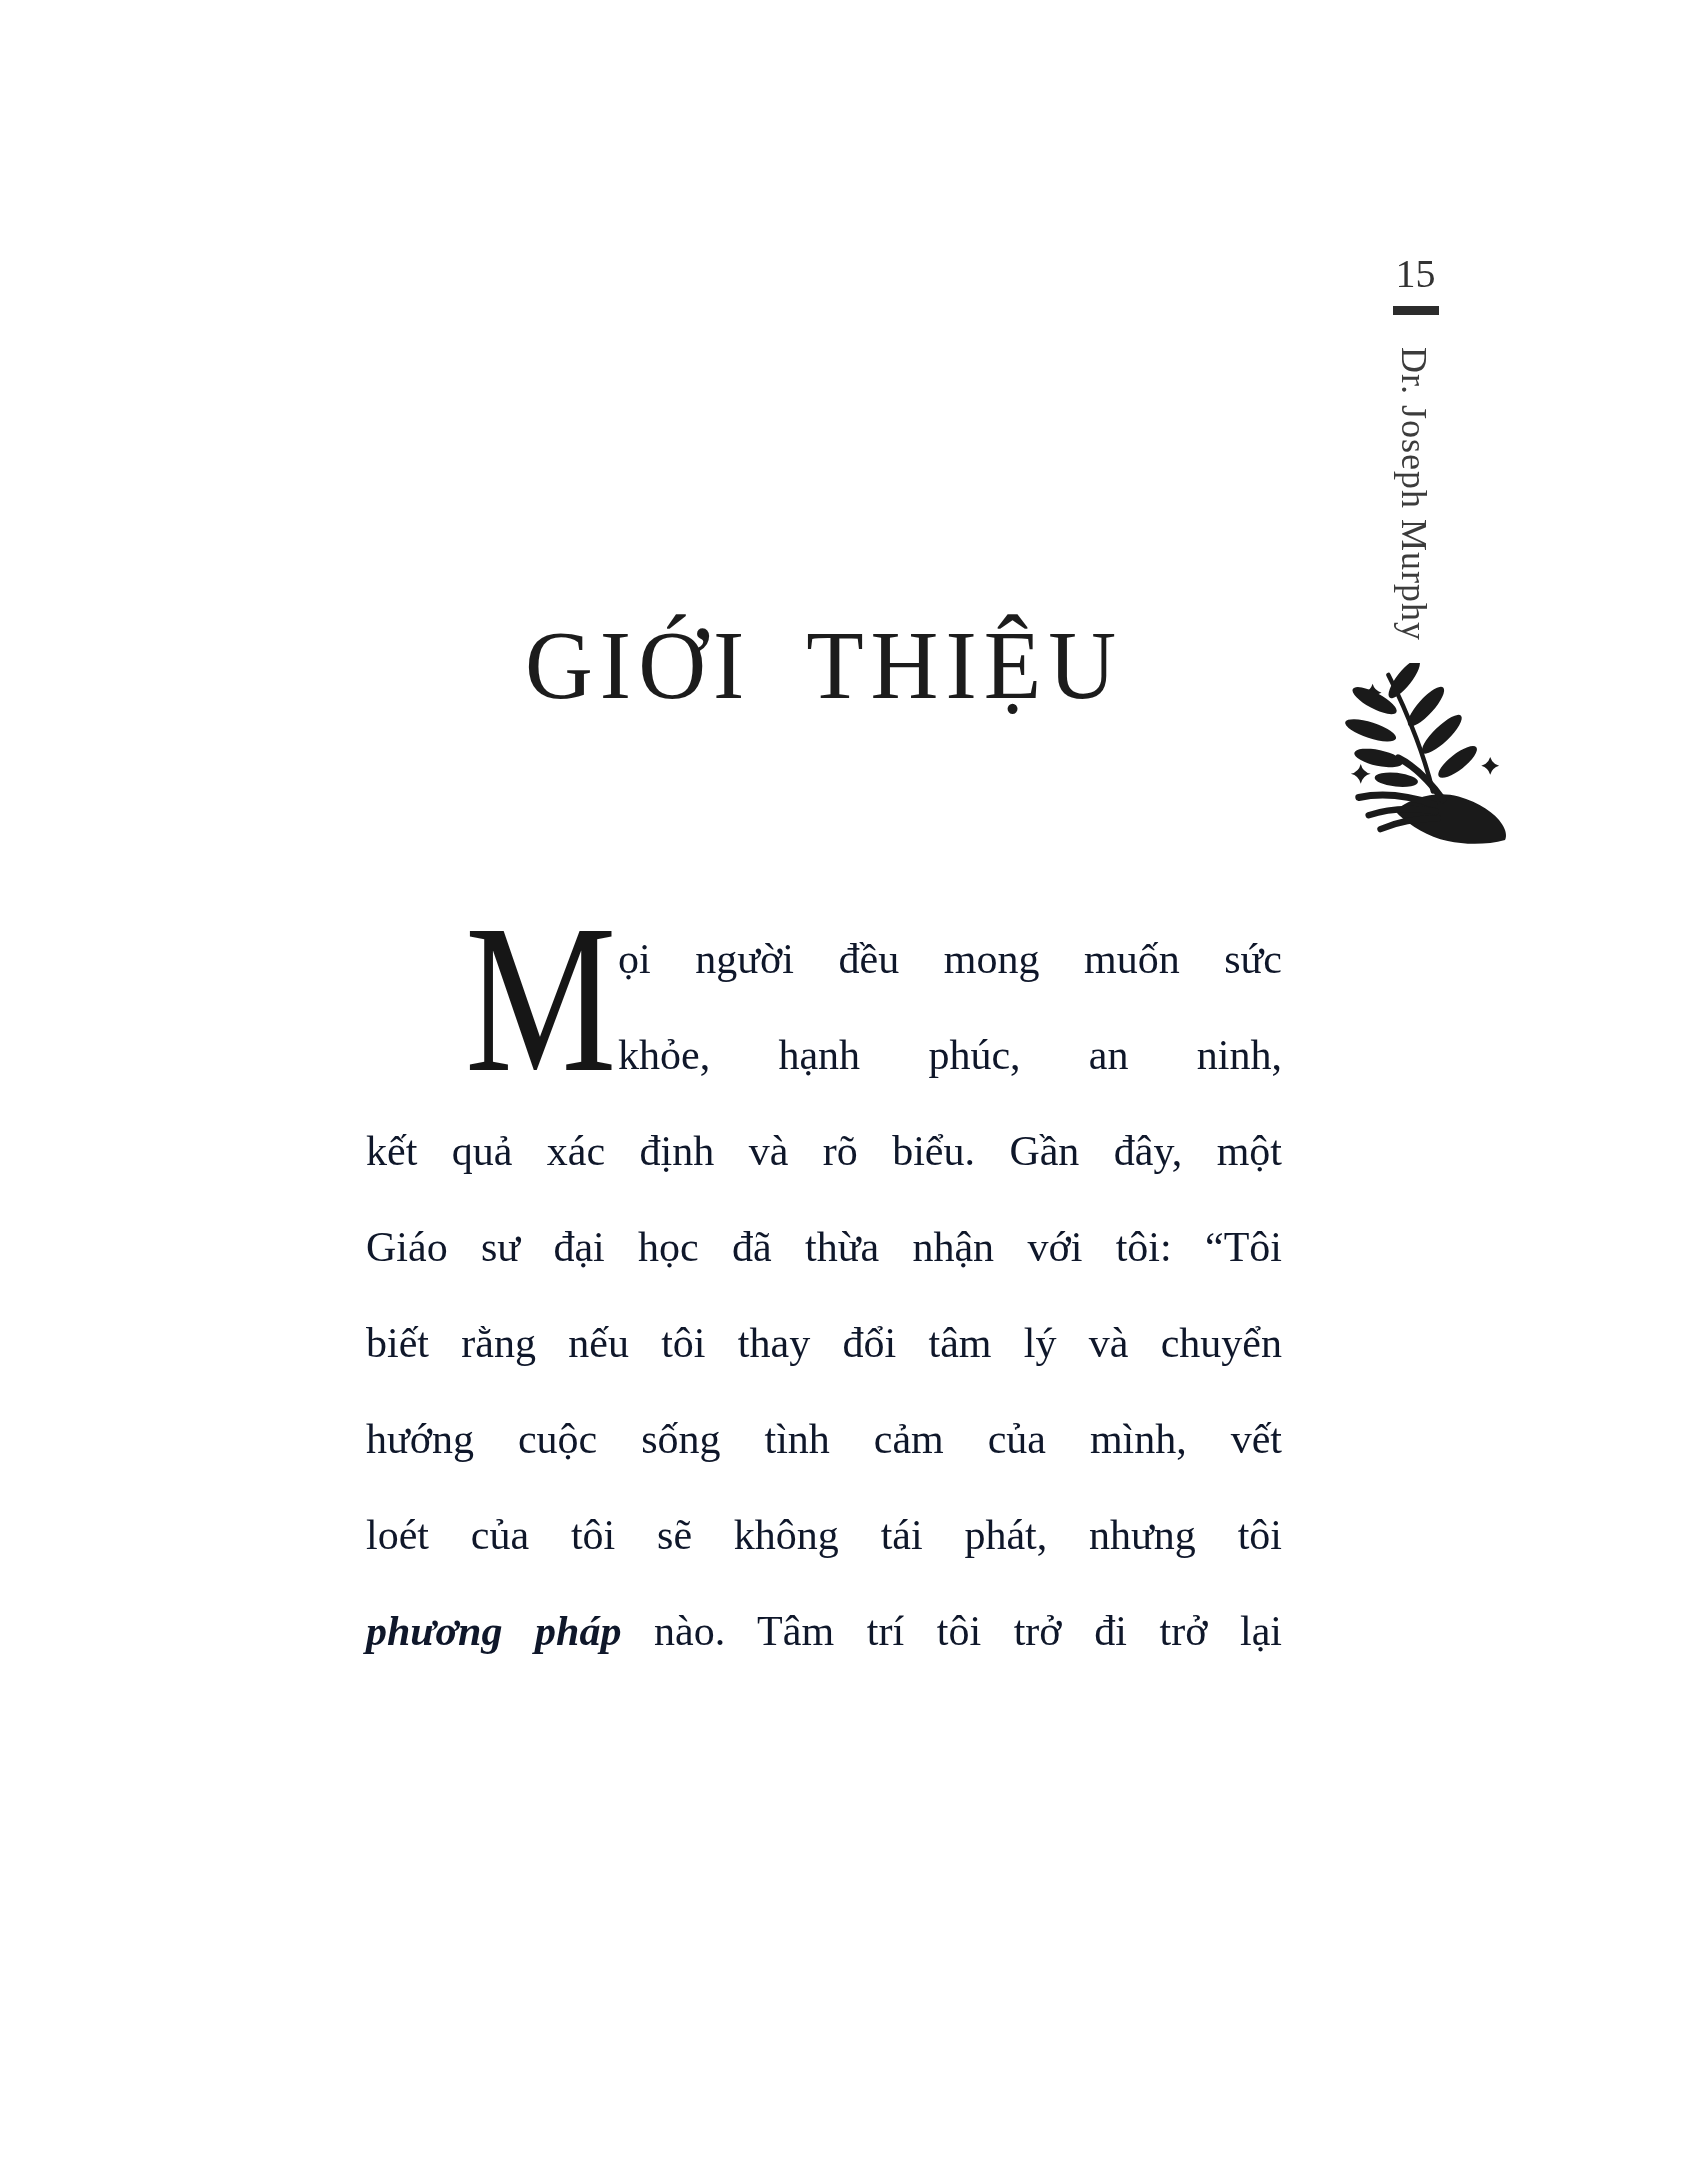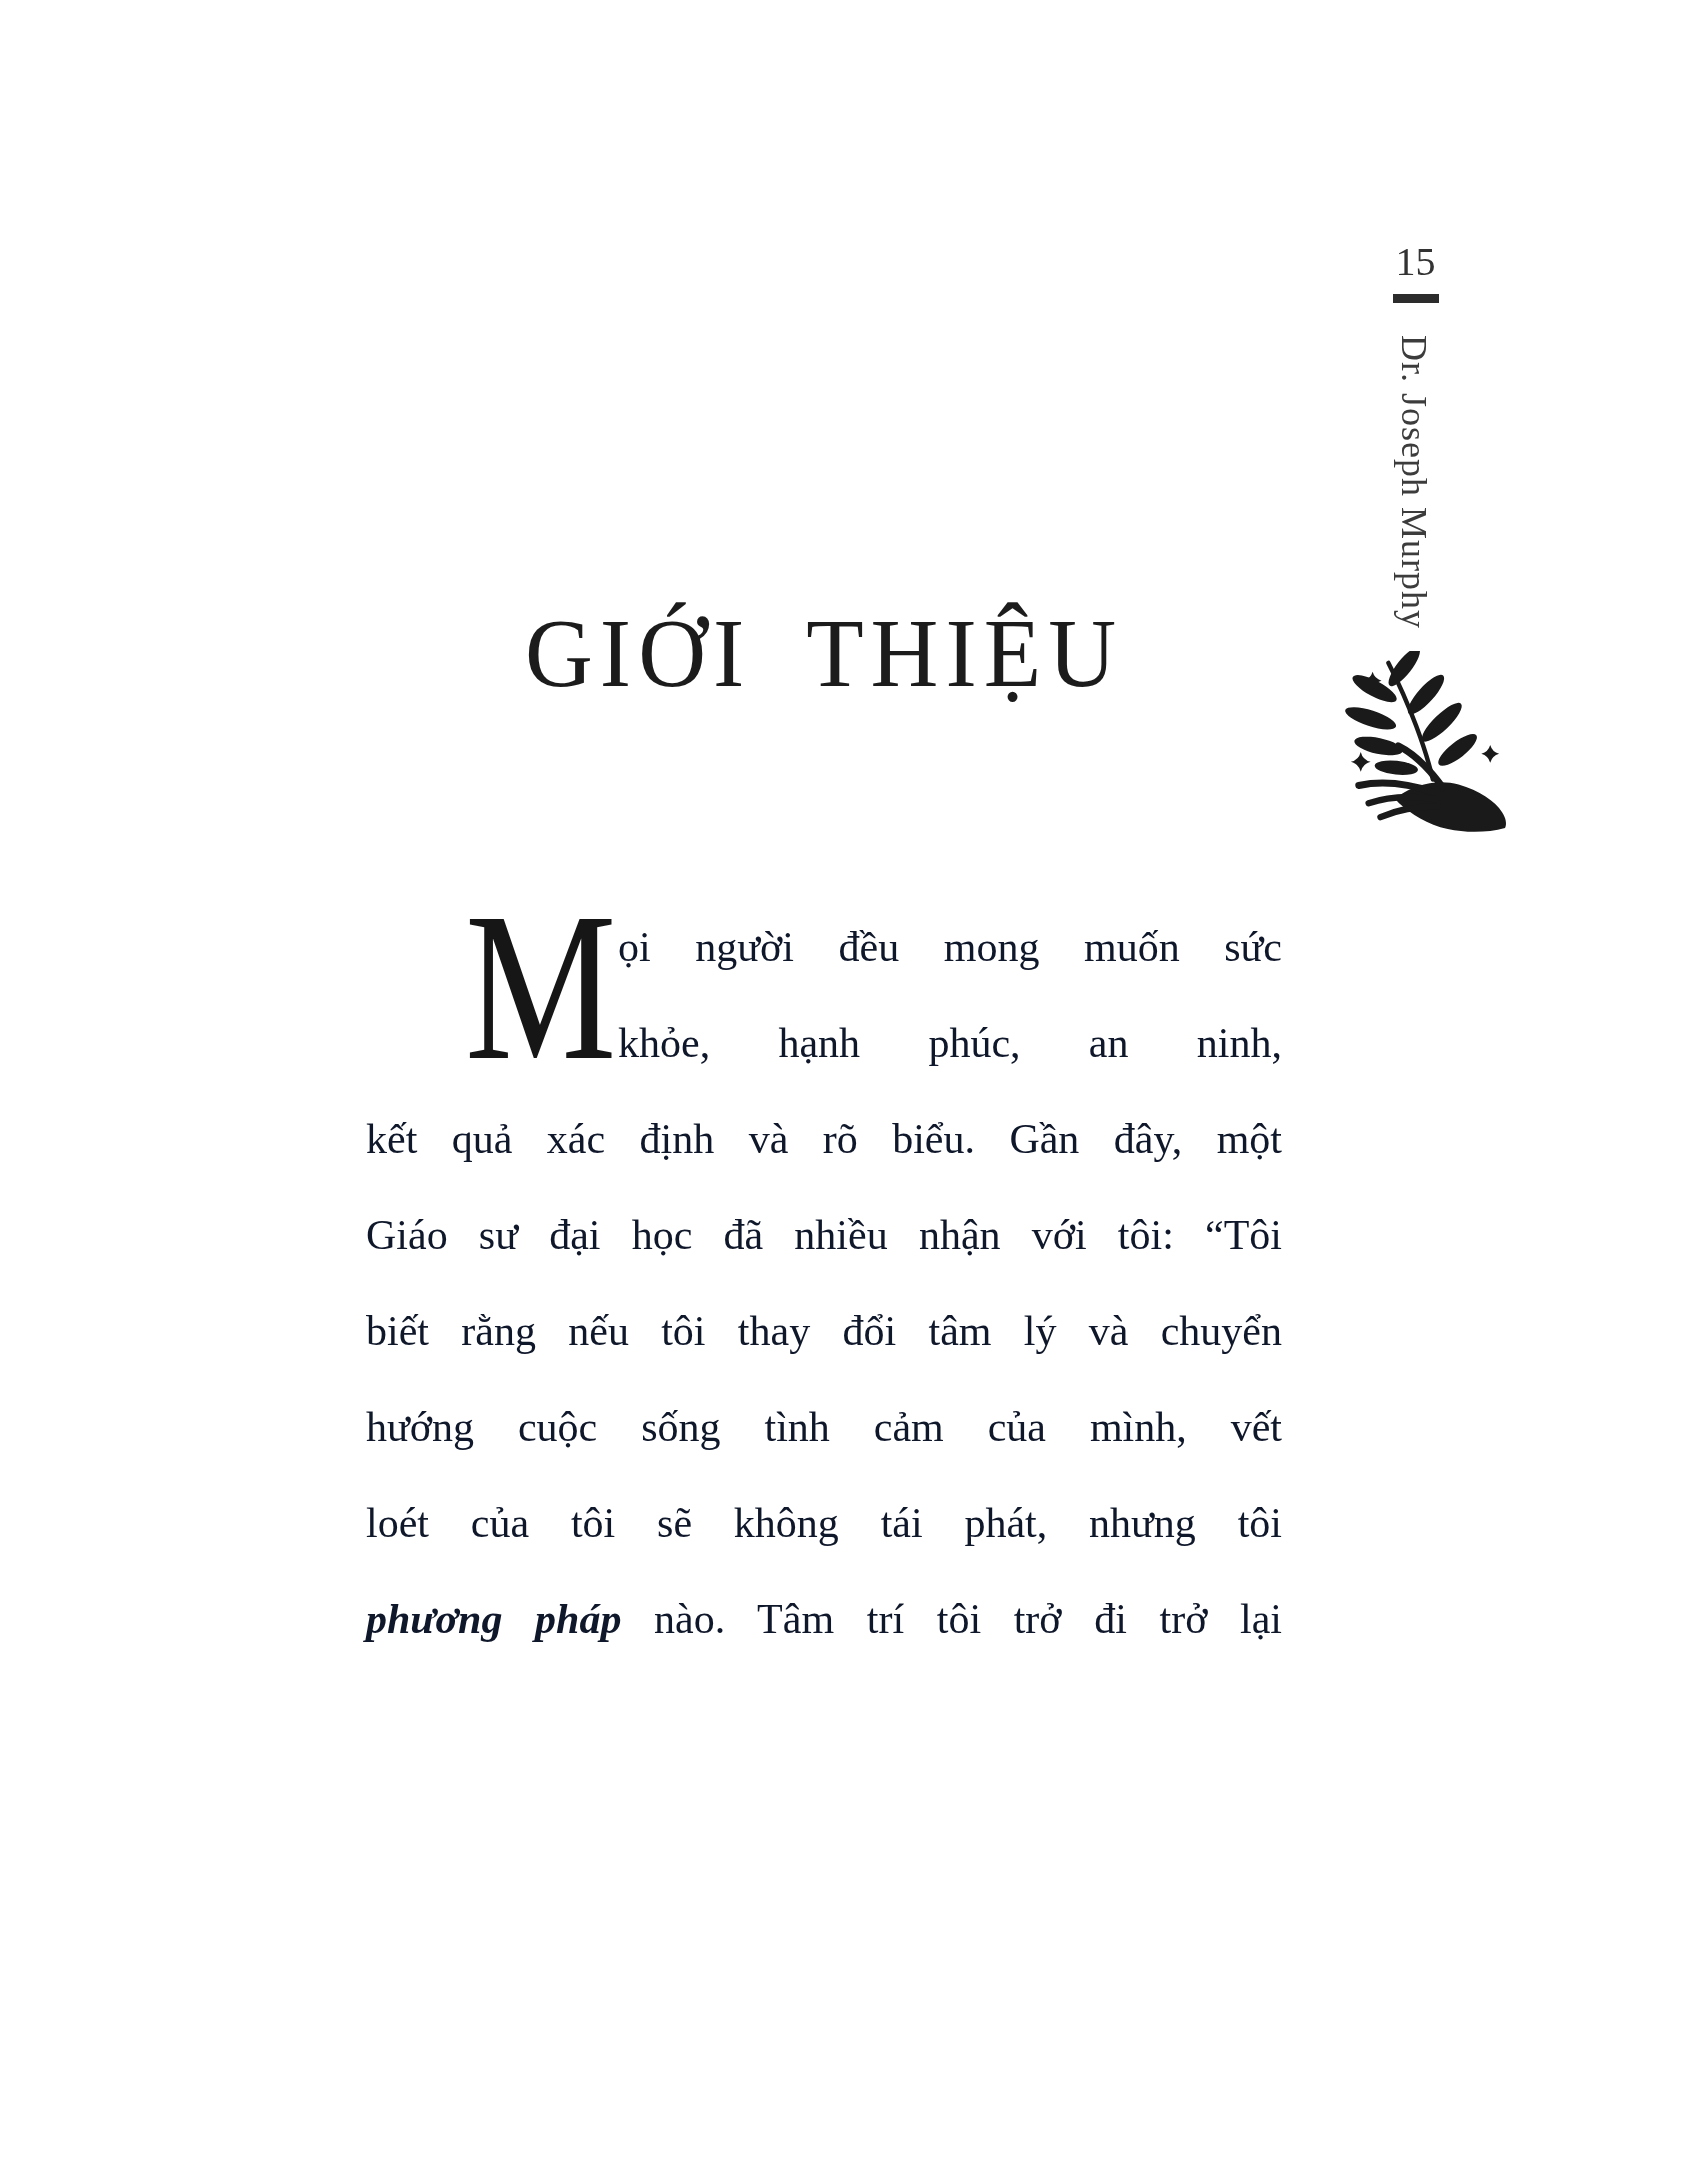--- a/index.html
+++ b/index.html
@@ -5,20 +5,21 @@
   * { margin: 0; padding: 0; box-sizing: border-box; }
   html, body { background: #ffffff; }
   .page {
     position: relative;
     width: 1683px;
     height: 1690px;
     background: #ffffff;
     overflow: hidden;
     font-family: "Liberation Serif", "DejaVu Serif", serif;
     color: #1b1b1b;
+    margin-top: 12px;
   }
 
   
   .page-number {
     position: absolute;
     left: 1376px; top: 238px;
     width: 79px;
     text-align: center;
     font-size: 40px;
     line-height: 48px;
@@ -124,21 +125,21 @@
     </g>
   </svg>
 
   <div class="chapter-title">GIỚI THIỆU</div>
 
   <div class="body-text">
     <span class="dropcap">M</span>
     <div class="bline indent">ọi người đều mong muốn sức</div>
     <div class="bline indent">khỏe, hạnh phúc, an ninh,</div>
     <div class="bline">kết quả xác định và rõ biểu. Gần đây, một</div>
-    <div class="bline">Giáo sư đại học đã nhiều nhận với tôi: “Tôi</div>
+    <div class="bline">Giáo sư đại học đã thừa nhận với tôi: “Tôi</div>
     <div class="bline">biết rằng nếu tôi thay đổi tâm lý và chuyển</div>
     <div class="bline">hướng cuộc sống tình cảm của mình, vết</div>
     <div class="bline">loét của tôi sẽ không tái phát, nhưng tôi</div>
     <div class="bline"><span class="it">phương pháp</span> <span>nào. Tâm trí tôi trở đi trở lại</span></div>
   </div>
 
 </div>
 
 
 </body></html>

